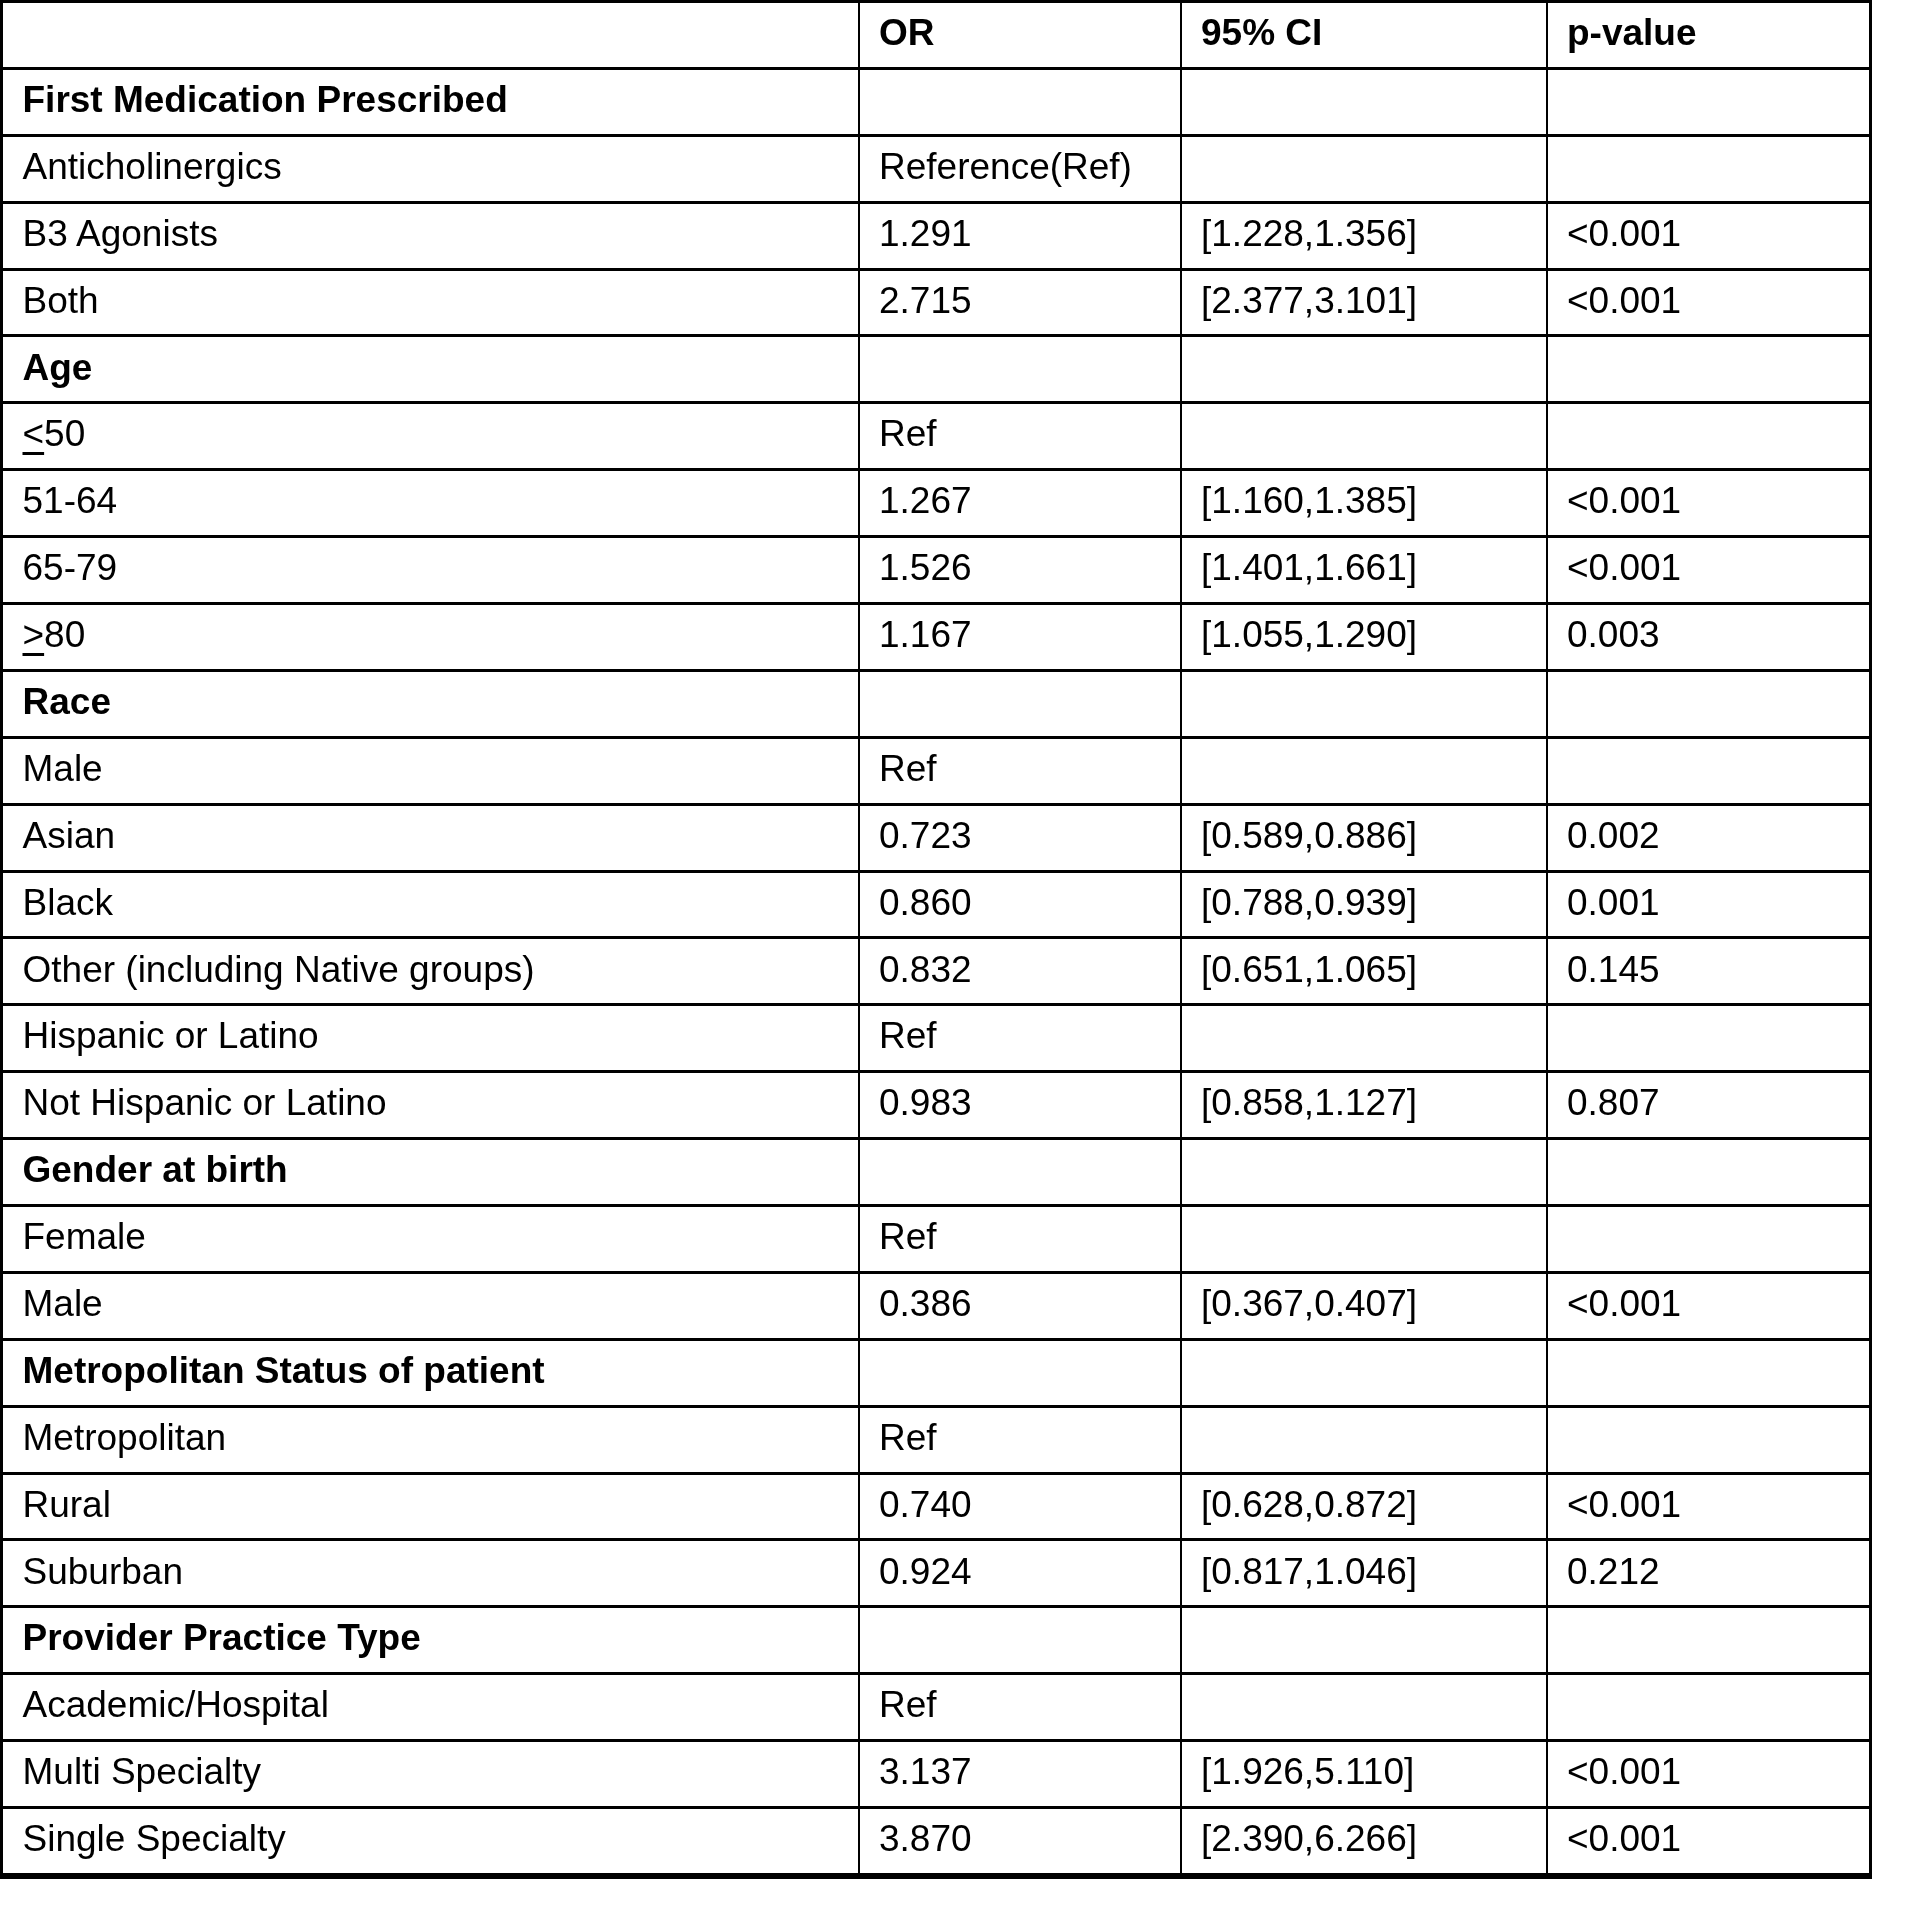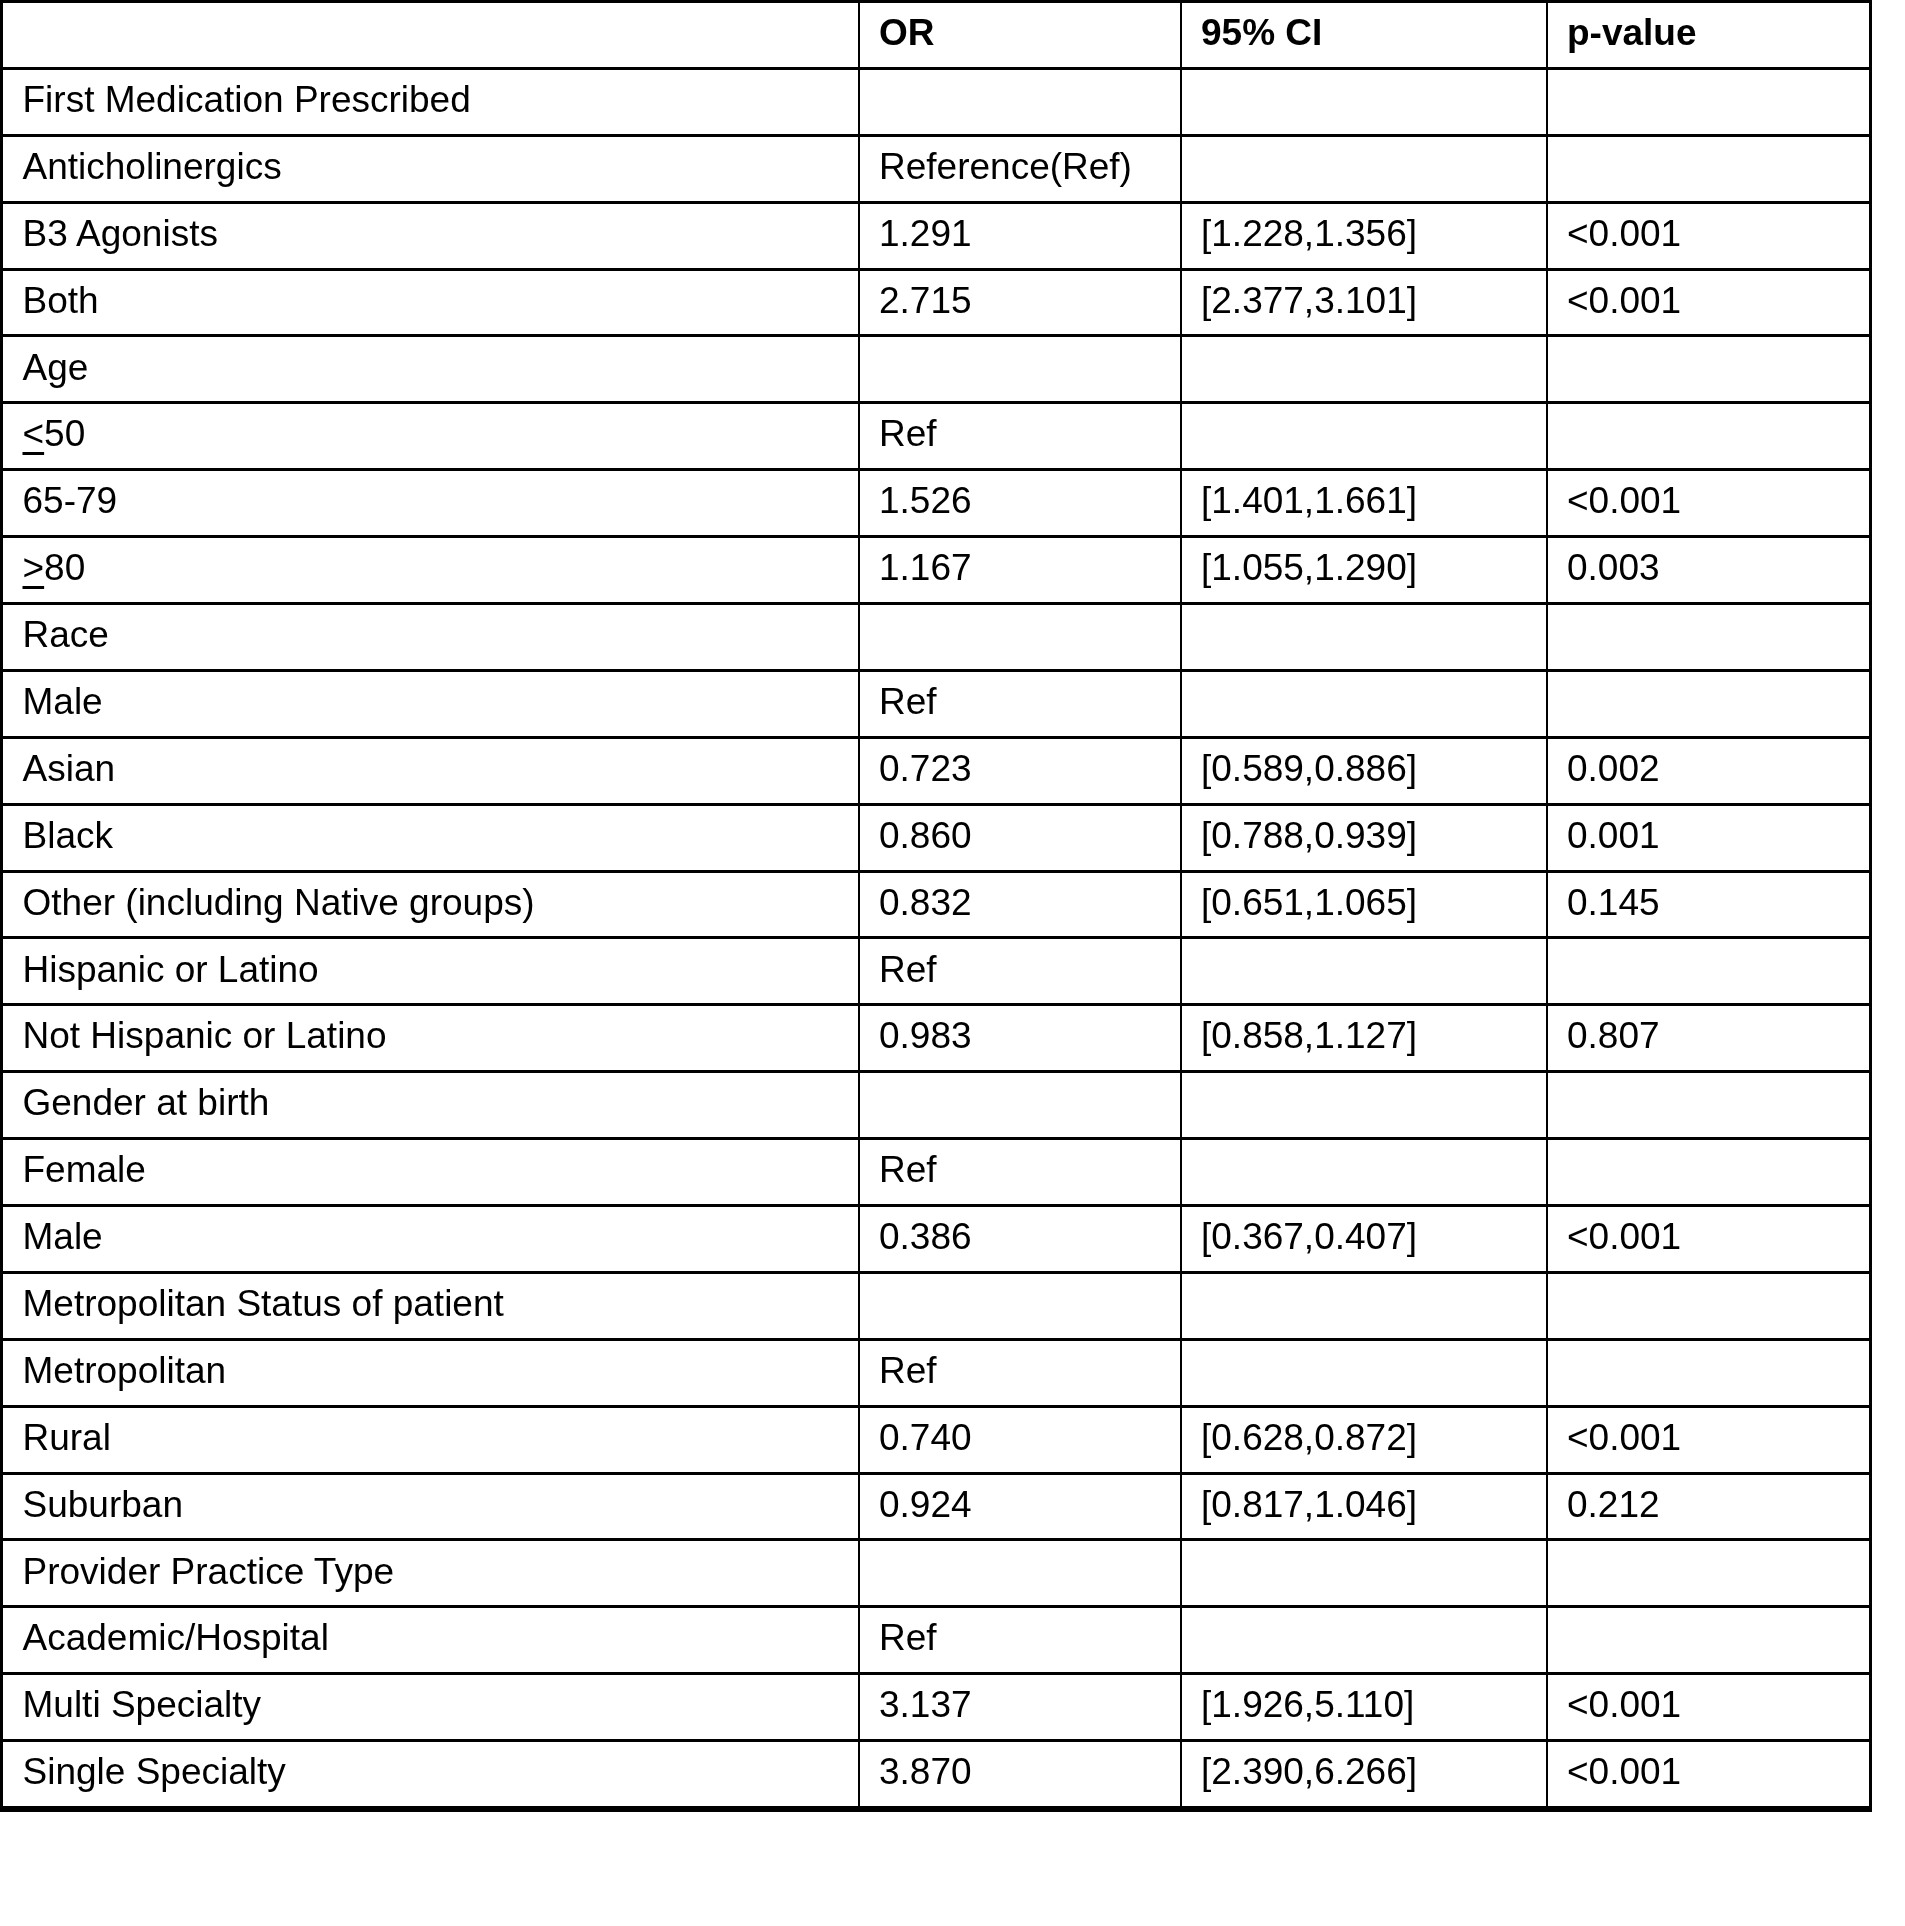--- a/index.html
+++ b/index.html
@@ -44,21 +44,21 @@
     text-align: left;
     padding: 0 7.8px 2.9px 19.5px;
     font-size: 37px;
     line-height: 1.05;
     font-weight: 400;
     white-space: nowrap;
     overflow: hidden;
   }
   thead tr { height: 63px; }
   thead th { font-weight: 700; }
-  tr.section-row td:first-child { font-weight: 400; }
+  tr.section-row td:first-child { font-weight: 700; }
   .u-first {
     text-decoration: underline;
     text-decoration-thickness: 2.9px;
     text-underline-offset: 5.9px;
   }
 </style>
 </head>
 <body>
 
 <div class="page">
@@ -108,20 +108,26 @@
     <td class="c-ci"></td>
     <td class="c-p"></td>
   </tr>
         <tr>
     <td class="c-label"><span class="u-first">&lt;</span>50</td>
     <td class="c-or">Ref</td>
     <td class="c-ci"></td>
     <td class="c-p"></td>
   </tr>
         <tr>
+    <td class="c-label">51-64</td>
+    <td class="c-or">1.267</td>
+    <td class="c-ci">[1.160,1.385]</td>
+    <td class="c-p">&lt;0.001</td>
+  </tr>
+        <tr>
     <td class="c-label">65-79</td>
     <td class="c-or">1.526</td>
     <td class="c-ci">[1.401,1.661]</td>
     <td class="c-p">&lt;0.001</td>
   </tr>
         <tr>
     <td class="c-label"><span class="u-first">&gt;</span>80</td>
     <td class="c-or">1.167</td>
     <td class="c-ci">[1.055,1.290]</td>
     <td class="c-p">0.003</td>

